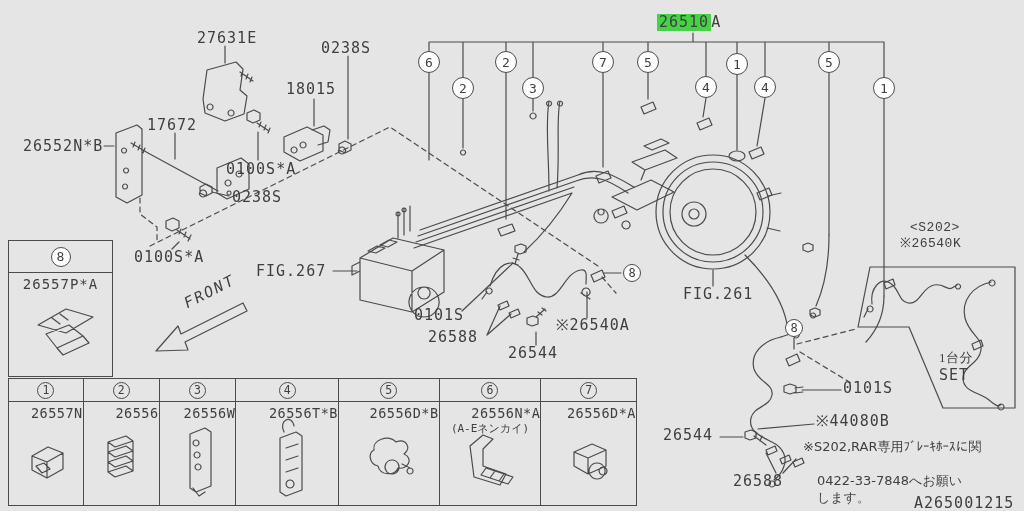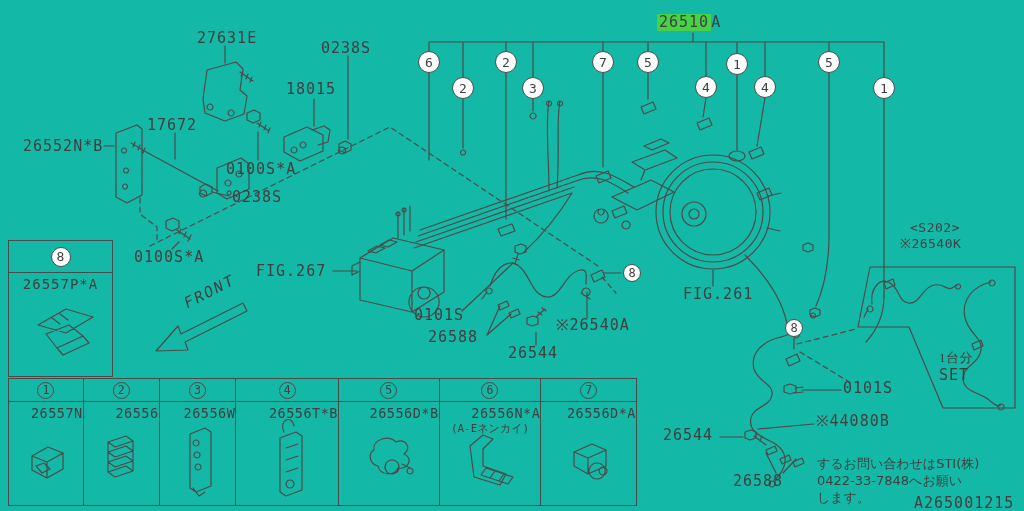--- a/index.html
+++ b/index.html
@@ -1,20 +1,20 @@
 <!DOCTYPE html>
 <html><head>
 <meta charset="utf-8">
 <style>
   html,body{margin:0;padding:0;background:#fff;}
-  #canvas{position:relative;width:1024px;height:511px;background:#14b8a6;overflow:hidden;
+  #canvas{position:relative;width:1024px;height:511px;background:#e5e5e5;overflow:hidden;
           font-family:"DejaVu Sans Mono","Liberation Mono",monospace;color:#3f3f3f;}
   #art{position:absolute;left:0;top:0;z-index:0;}
   .lbl{position:absolute;font-size:15px;letter-spacing:1px;white-space:nowrap;z-index:2;line-height:1;}
-  .lbl.sm{font-size:13px;letter-spacing:0.5px;}
+  .lbl.sm{font-size:13px;letter-spacing:0.5px;font-family:Liberation Mono, monospace;}
   .lbl.jp{font-family:Liberation Serif, serif;}
   .hlwrap{position:absolute;left:657px;top:14px;z-index:3;font-size:15px;letter-spacing:1px;line-height:1;display:flex;align-items:center;}
   .hl{background:#47d147;padding:1px 2px;}
   .callout{position:absolute;width:22px;height:22px;border:1.4px solid #4b4b4b;border-radius:50%;
            background:#fff;display:flex;align-items:center;justify-content:center;
            font-size:13px;z-index:2;box-sizing:border-box;}
   .callout.s8{width:18px;height:18px;font-size:12px;}
   .front{position:absolute;left:181px;top:296px;font-size:15px;font-style:italic;letter-spacing:2px;
          transform:rotate(-27deg);transform-origin:left top;z-index:2;}
   
@@ -306,19 +306,19 @@
       <div class="pn2 jp">(A-Eネンカイ)</div>
     </div>
     <div class="col" style="width:95px">
       <div class="hdrc">
           <span class="ncirc">7</span>
         </div>
       <div class="pn">26556D*A</div>
     </div>
   </div>
 
-  <div class="note" style="left:817px;top:457px">するお問い合わせはSTI(株)</div>
+  <div class="note" style="left:803px;top:440px">※S202,RAR専用ﾌﾞﾚｰｷﾎｰｽに関</div>
   <div class="note" style="left:817px;top:474px">0422-33-7848へお願い</div>
   <div class="note" style="left:817px;top:491px">します。</div>
 
   <div class="lbl" style="left:914px;top:496px">A265001215</div>
 
 </div>
 
 </body></html>

